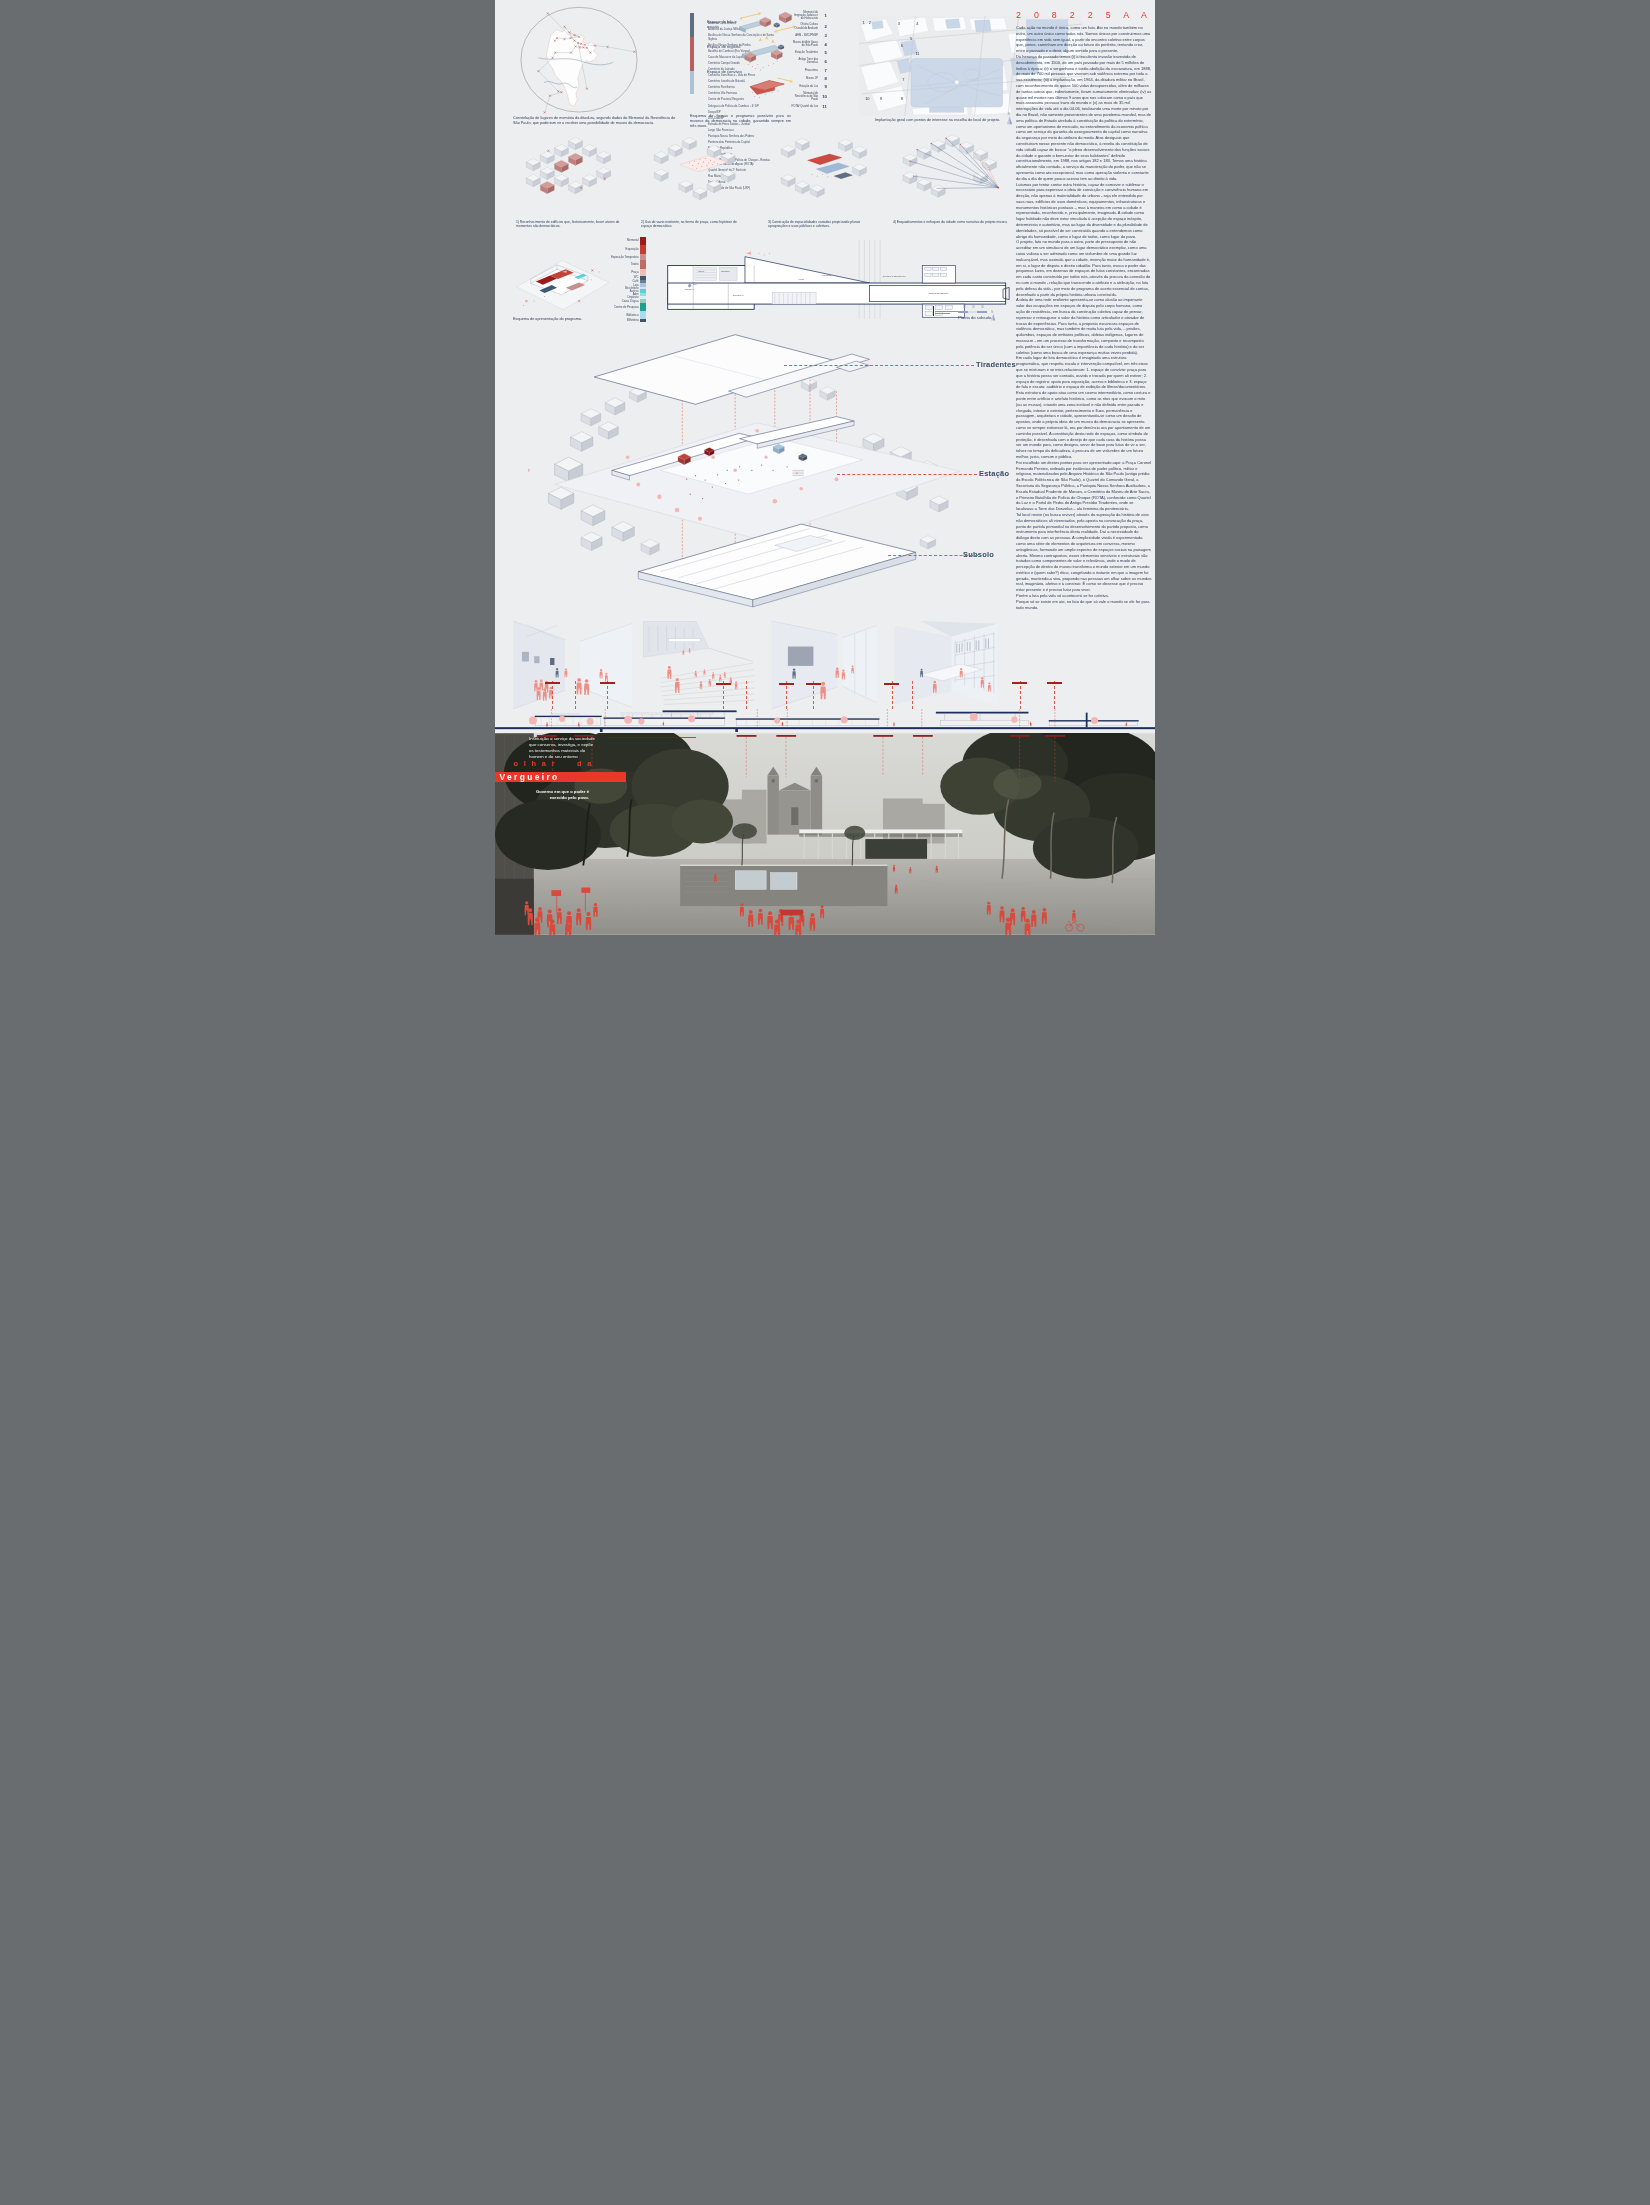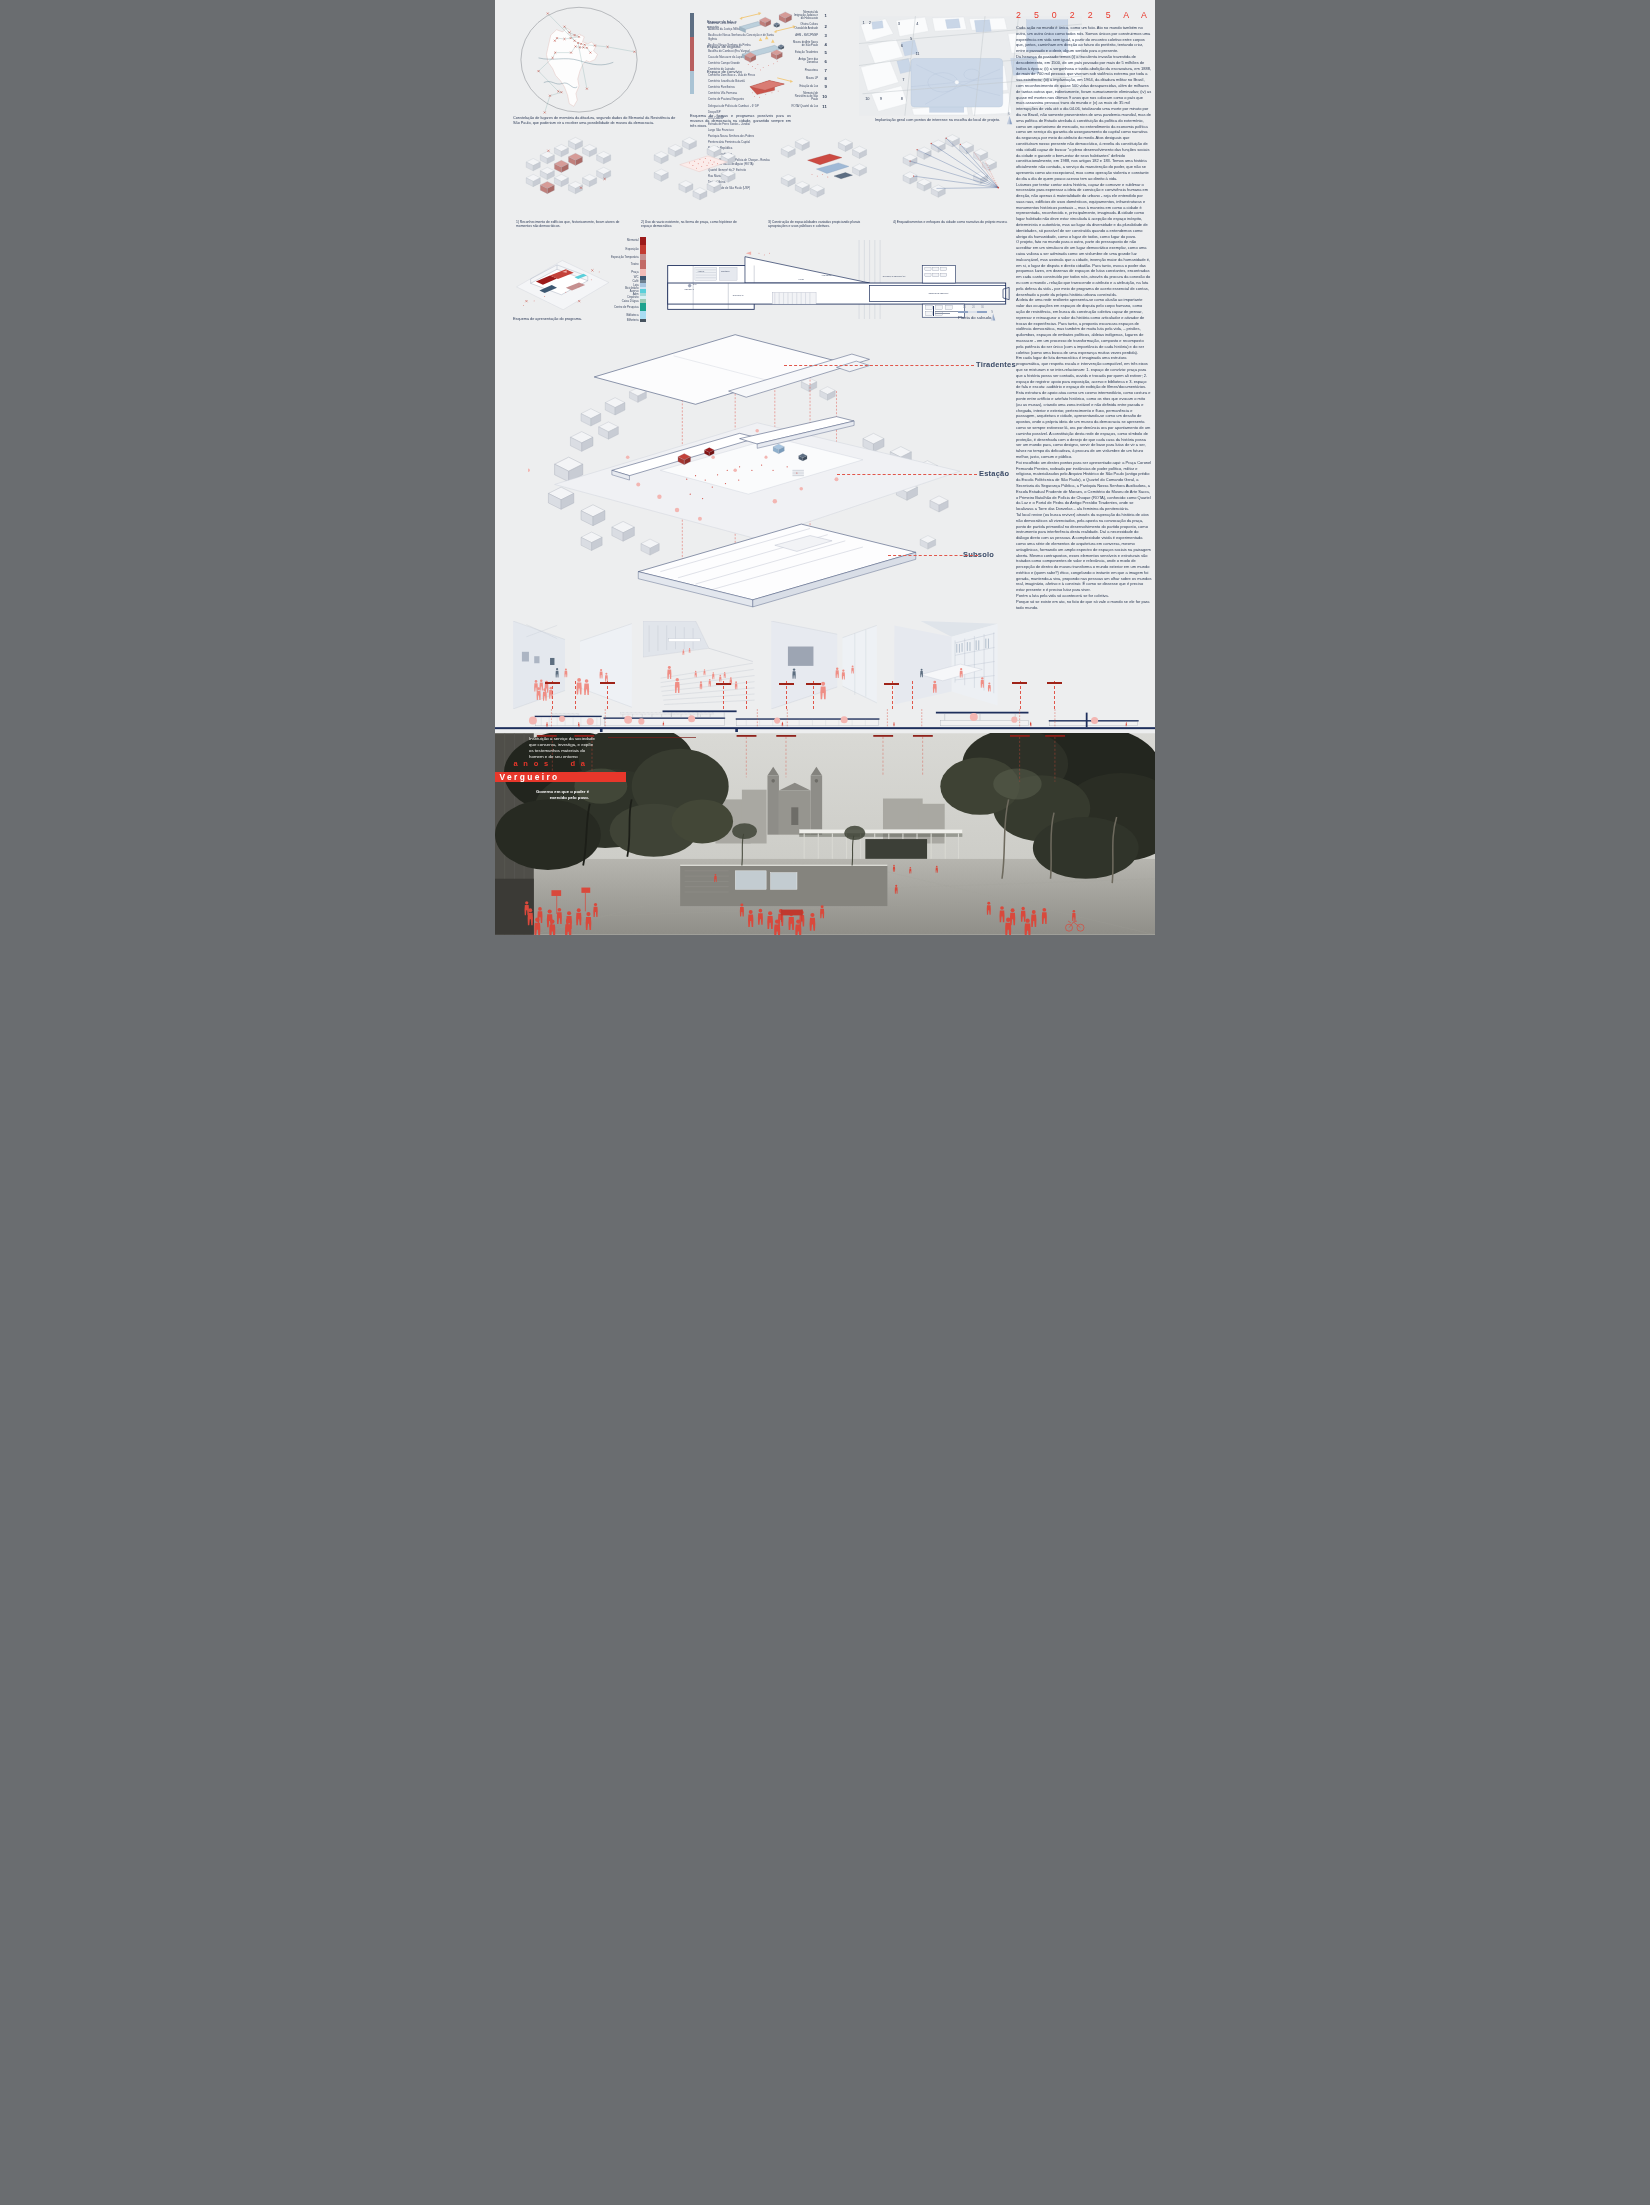--- a/index.html
+++ b/index.html
@@ -996,28 +996,28 @@
       <use href="#prs" transform="translate(905,308) scale(.7)"></use>
         <use href="#prs" transform="translate(942,312) scale(.65)"></use>
         <use href="#prs" transform="translate(1002,310) scale(.7)"></use>
       <use href="#prs" transform="translate(500,330) scale(.8)"></use>
         <use href="#prs" transform="translate(910,356) scale(.9)"></use>
     </g>
   </svg>
 
   <div class="abs" style="left:113px;top:737px;width:88px;height:0.7px;background:#7d1d18;opacity:.7"></div>
   <div class="abs t-def" style="left:34px;top:736px;width:67px">Instituição a serviço da sociedade que conserva, investiga, e expõe os testemunhos materiais do homem e de seu entorno</div>
-  <div class="abs t-museu" style="left:18.5px;top:759px">anos da</div>
+  <div class="abs t-museu" style="left:18.5px;top:759px">olhar da</div>
   <div class="abs t-band" style="left:0;top:772px;width:131px;height:10px">
     <span class="t-demo">Vergueiro</span>
   </div>
   <div class="abs t-gov" style="left:38px;top:789px;width:56px">Governo em que o poder é exercido pelo povo.</div>
 
   <div class="abs statement">
-    <div class="code">2 5 0 2 2 5 A A</div>
+    <div class="code">2 0 8 2 2 5 A A</div>
     <div class="stx">
       <p>Cada ação no mundo é única, como um fato. Ato no mundo também no outro, um outro único como todos nós. Somos únicos por construirmos uma experiência em vida sem igual, a partir do encontro coletivo entre corpos que, juntos, caminham em direção ao futuro do pretérito, tentando criar, entre o passado e o devir, algum sentido para o presente.</p>
       <p>Da herança do passado temos (i) a truculenta invasão travestida de descobrimento, em 1500, de um país povoado por mais de 5 milhões de índios à época; (ii) a vergonhosa e tardia abolição da escravatura, em 1888, de mais de 700 mil pessoas que viveram sob violência extrema por toda a sua existência; (iii) a implantação, em 1964, da ditadura militar no Brasil, com reconhecimento de quase 500 vidas desaparecidas, além de milhares de tantas outras que, indiretamente, foram sumariamente eliminadas; (iv) as quase mil mortes nos últimos 9 anos que nos colocam como o país que mais assassina pessoas trans do mundo e (v) as mais de 35 mil interrupções de vida até o dia 04.06, totalizando uma morte por minuto por dia no Brasil, não somente provenientes de uma pandemia mundial, mas de uma política de Estado atrelada à constituição da política do extermínio, como um oportunismo de mercado, no entendimento da economia política como um serviço da garantia do asseguramento do capital como narrativa da segurança por meio do atributo do medo. Atos desiguais que constituíram nosso presente não democrático, à revelia da constituição de vida cidadã capaz de buscar “o pleno desenvolvimento das funções sociais da cidade e garantir o bem-estar de seus habitantes” definido constitucionalmente, em 1988, nos artigos 182 e 183. Temos uma história oficialmente não contada, a serviço da manutenção do poder, que não se apresenta como ato excepcional, mas como operação violenta e constante do dia a dia de quem pouco acesso tem ao direito à vida.</p>
       <p>Lutamos por tentar contar outra história, capaz de comover e sublimar o necessário para expressar a ideia de convicção e convivência humana em direção, não apenas à materialidade do urbano - seja ele entendido por suas ruas, edifícios de usos domésticos, equipamentos, infraestruturas e monumentos históricos pontuais -, mas à maneira em como a cidade é representada, reconhecida e, principalmente, imaginada. A cidade como lugar habitado não deve estar vinculada à acepção do espaço inóspito, determinista e autoritário, mas ao lugar da diversidade e da pluralidade de identidades, só possível de ser construída quando a entendemos como abrigo da humanidade, como o lugar de todos, como lugar do povo.</p>
       <p>O projeto, fato no mundo para o outro, parte do pressuposto de não acreditar em um simulacro de um lugar democrático exemplar, como uma caixa valiosa a ser admirada como um vislumbre de uma grande luz inalcançável, mas assinala que a cidade, invenção maior da humanidade é, em si, o lugar de disputa e direito cidadão. Para tanto, evoca o poder das pequenas luzes, em dezenas de espaços de lutas constantes, encontradas em cada canto construído por todos nós, através da procura da conexão do eu com o mundo - relação que transcende o atributo e a atribuição, na luta pela defesa da vida - por meio de programa de acerto essencial de contas, desenhado a partir da própria história urbana construída.</p>
       <p>A ideia de uma rede resiliente apresenta-se como alusão ao importante valor das ocupações em espaços de disputa pelo corpo humano, como ação de resistência, em busca da construção coletiva capaz de pensar, repensar e reinaugurar o valor da história como articulador e ativador de trocas de experiências. Para tanto, a proposta escancara espaços de violência democrática, mas também de muita luta pela vida, – prisões, quilombos, espaços de embates políticos, aldeias indígenas, lugares de massacre - em um processo de transformação, composto e recomposto pela potência do ser único (com a importância de cada história) e do ser coletivo (como uma busca de uma esperança muitas vezes perdida).</p>
       <p>Em cada lugar de luta democrática é imaginada uma estrutura programática, que respeita escala e intervenção compatível, em três eixos que se misturam e se inter-relacionam: 1. espaço de convívio: praça para que a história possa ser contada, ouvida e trocada por quem ali estiver; 2. espaço de registro: apoio para exposição, acervo e biblioteca e 3. espaço de fala e escuta: auditório e espaço de exibição de filmes/documentários. Esta estrutura de apoio atua como um cosmo intermediário, como costura e ponte entre artifício e artefato histórico, como os ritos que evocam o mito (ou as musas), criando uma zona instável e não definida entre parada e chegada, interior e exterior, pertencimento e fluxo, permanência e passagem, arquitetura e cidade, apresentando-se como um desafio de opostos, onde a própria ideia de um museu da democracia se apresenta como se sempre estivesse lá, ora por denúncia ora por apontamento de um caminho possível. A constituição desta rede de espaços, como símbolo de proteção, é desenhada com o desejo de que cada casa da história possa ser um mundo para, como designo, servir de base para lutas de vir a ser, talvez no tempo da delicadeza, à procura de um vislumbre de um futuro melhor, justo, comum e público.</p>
       <p>Foi escolhido um destes pontos para ser apresentado aqui: a Praça Coronel Fernando Prestes, rodeada por instâncias de poder político, militar e religioso, materializados pelo Arquivo Histórico de São Paulo (antigo prédio da Escola Politécnica de São Paulo), o Quartel do Comando Geral, a Secretaria da Segurança Pública, a Paróquia Nossa Senhora Auxiliadora, a Escola Estadual Prudente de Moraes, o Cemitério do Museu de Arte Sacra, o Primeiro Batalhão de Polícia de Choque (ROTA), conhecido como Quartel da Luz e o Portal de Pedra do Antigo Presídio Tiradentes, onde se localizava a Torre das Donzelas – ala feminina da penitenciária.</p>
       <p>Tal local revive (ou busca reviver) através da superação da história de atos não democráticos ali vivenciados, pela aposta na convocação da praça, ponto de partida primordial no desenvolvimento do partido proposto, como instrumento para interferência desta realidade. Daí a necessidade do diálogo direto com as pessoas. A complexidade vivida é experimentada como uma série de elementos de arquitetura em conversa, mesmo antagônicas, formando um amplo espectro de espaços sociais na paisagem aberta. Mesmo contrapostos, esses elementos sensíveis e estruturais são tratados como componentes de valor e relevância, onde o modo de percepção de dentro do museu transforma o mundo exterior em um mundo estético e (quem sabe?) ético, congelando o instante em que a imagem foi gerada, mantendo-a viva, propondo nas pessoas um olhar sobre os mundos real, imaginário, afetivo e à construir. É como se dissesse que é preciso estar presente e é preciso lutar para viver.</p>
       <p>Porém a luta pela vida só acontecerá se for coletiva.</p>

